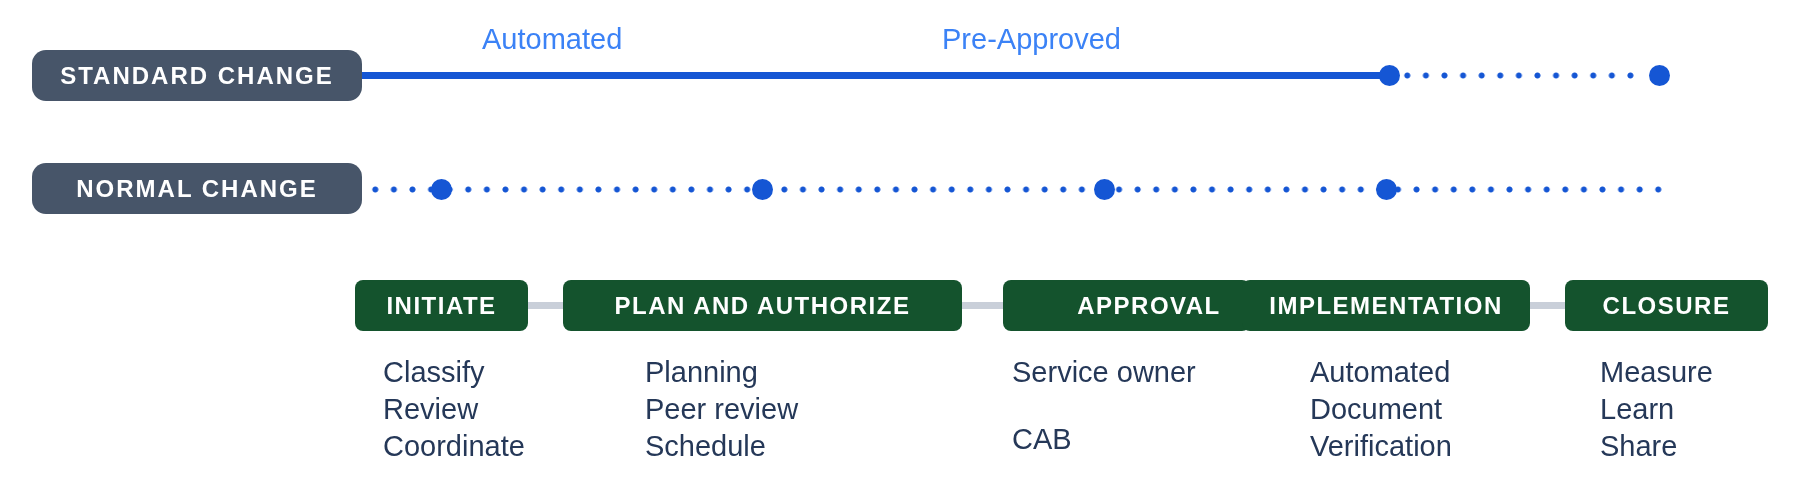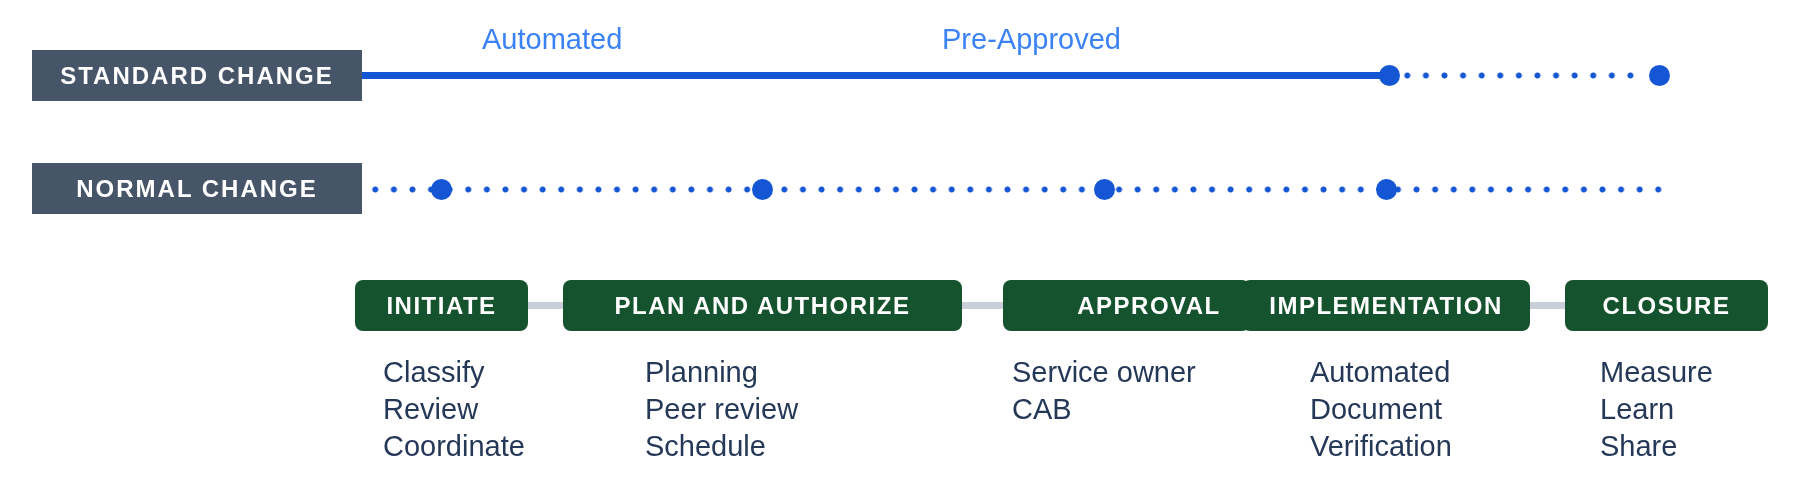--- a/index.html
+++ b/index.html
@@ -8,21 +8,21 @@
     width:1798px;height:500px;
     background:#ffffff;
     font-family:"Liberation Sans", sans-serif;
     overflow:hidden;
   }
   
   .track-badge{
     position:absolute;
     left:32px;width:330px;height:51px;
     background:#475569;
-    border-radius:0;
+    border-radius:14px;
     display:flex;align-items:center;justify-content:center;
     color:#ffffff;font-weight:bold;font-size:24px;letter-spacing:2px;
     white-space:nowrap;
   }
   
   .solid-line{
     position:absolute;
     left:362px;top:72px;width:1027px;height:7px;
     background:#1556d4;
   }
@@ -113,21 +113,21 @@
   <div class="stage-list" style="left:383px;">
     <span>Classify</span>
     <span>Review</span>
     <span>Coordinate</span>
   </div>
   <div class="stage-list" style="left:645px;">
     <span>Planning</span>
     <span>Peer review</span>
     <span>Schedule</span>
   </div>
-  <div class="stage-list" style="left:1012px;">
+  <div class="stage-list" style="left:1012px;gap:30px;">
     <span>Service owner</span>
     <span>CAB</span>
   </div>
   <div class="stage-list" style="left:1310px;">
     <span>Automated</span>
     <span>Document</span>
     <span>Verification</span>
   </div>
   <div class="stage-list" style="left:1600px;">
     <span>Measure</span>

